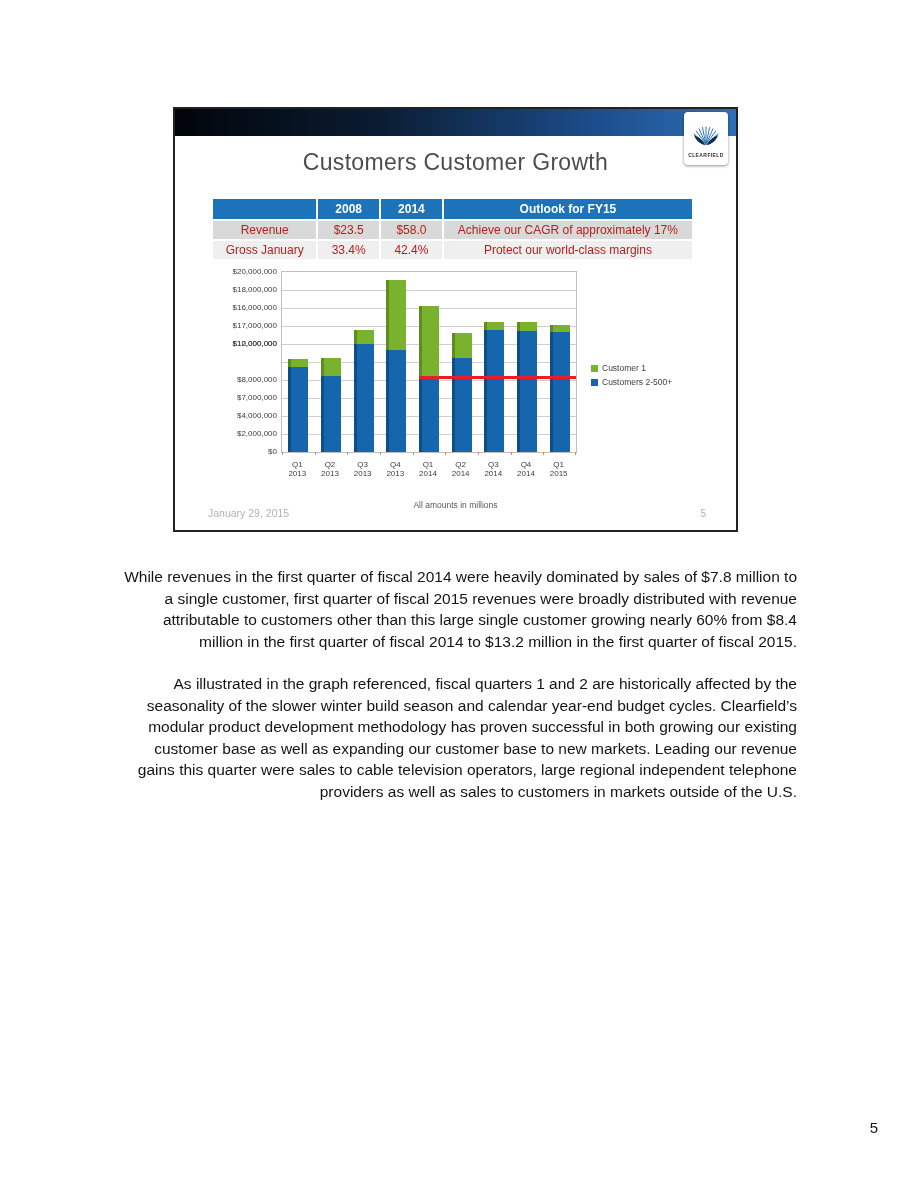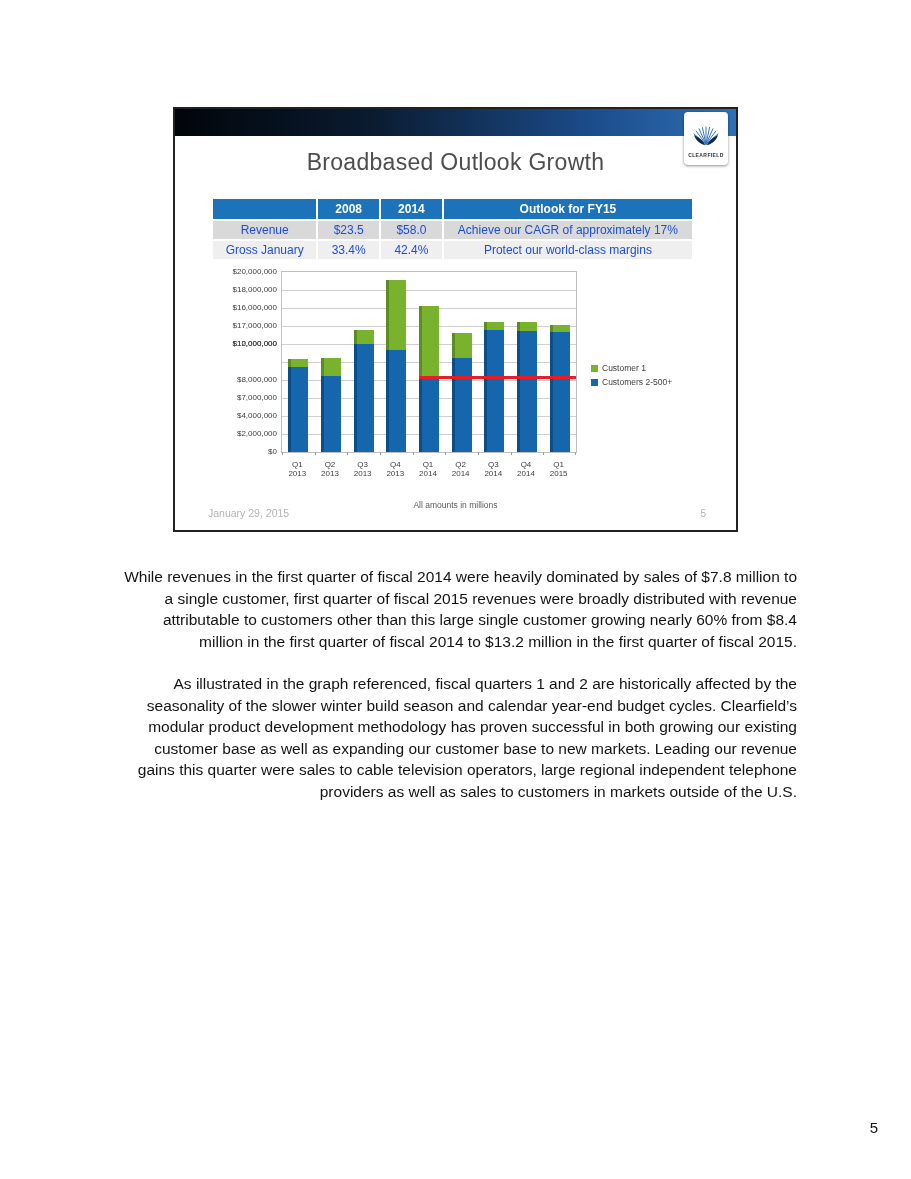--- a/index.html
+++ b/index.html
@@ -10,21 +10,21 @@
   .slide { position:absolute; left:173px; top:107px; width:565px; height:425px; background:#ffffff; border:2px solid #222; }
   .band { position:absolute; left:0; top:0; width:100%; height:27px;
           background:linear-gradient(90deg,#01050a 0%,#0a1b30 35%,#1c4d8c 75%,#2e70b6 100%); }
   .logo { position:absolute; right:8px; top:3px; width:44px; height:53px; background:#fff; border-radius:4px;
           box-shadow:0 1px 3px rgba(0,0,0,.45); display:flex; flex-direction:column; align-items:center; justify-content:flex-start; padding-top:3px; }
   .logo-text { font-size:5px; font-weight:bold; color:#333; letter-spacing:.4px; margin-top:1px; }
   .slide-title { position:absolute; left:0; top:40px; width:100%; text-align:center; font-size:23px; color:#4d4d4d; letter-spacing:.3px; }
 
   table.fin-table { position:absolute; left:36px; top:88px; width:483px; border-collapse:separate; border-spacing:2px; table-layout:fixed; font-size:12px; }
   .fin-table th { background:#1d73b9; color:#fff; font-weight:bold; height:20px; text-align:center; }
-  .fin-table td { height:18px; text-align:center; color:#1d4ed8; }
+  .fin-table td { height:18px; text-align:center; color:#b91c1c; }
   .fin-table tr.row-a td { background:#d9d9d9; }
   .fin-table tr.row-b td { background:#efefef; }
   .col0{width:102px}.col1{width:60px}.col2{width:60px}.col3{width:245px}
 
   .chart { position:absolute; left:52px; top:162px; width:468px; height:236px; }
   .yaxis { position:absolute; left:0; top:0; width:50px; height:182px; }
   .ylabel { position:absolute; right:0; transform:translateY(-50%); font-size:8px; color:#404040; white-space:nowrap; }
   .plot { position:absolute; left:54px; top:0; width:296px; height:182px; border:1px solid #bfbfbf; background:#fff; }
   .gridline { position:absolute; left:0; right:0; height:1px; background:#cfcfcf; }
   .bar-stack { position:absolute; bottom:0; }
@@ -70,21 +70,21 @@
             <line x1="20" y1="33" x2="6.1" y2="21"></line>
               <line x1="20" y1="33" x2="33.9" y2="21"></line>
           </g>
           <path d="M19,34 C14,33 8.5,29 6.5,22.5 C12,25 17,29 19,34 Z" fill="#0d2b4e"></path>
           <path d="M21,34 C26,33 31.5,29 33.5,22.5 C28,25 23,29 21,34 Z" fill="#0d2b4e"></path>
         </svg>
       </span>
       <span class="logo-text">CLEARFIELD</span>
     </div>
 
-    <div class="slide-title">Broadbased Outlook Growth</div>
+    <div class="slide-title">Customers Customer Growth</div>
 
     <table class="fin-table">
       <colgroup>
           <col class="col0">
           <col class="col1">
           <col class="col2">
           <col class="col3">
         </colgroup>
       <tbody>
           <tr>

